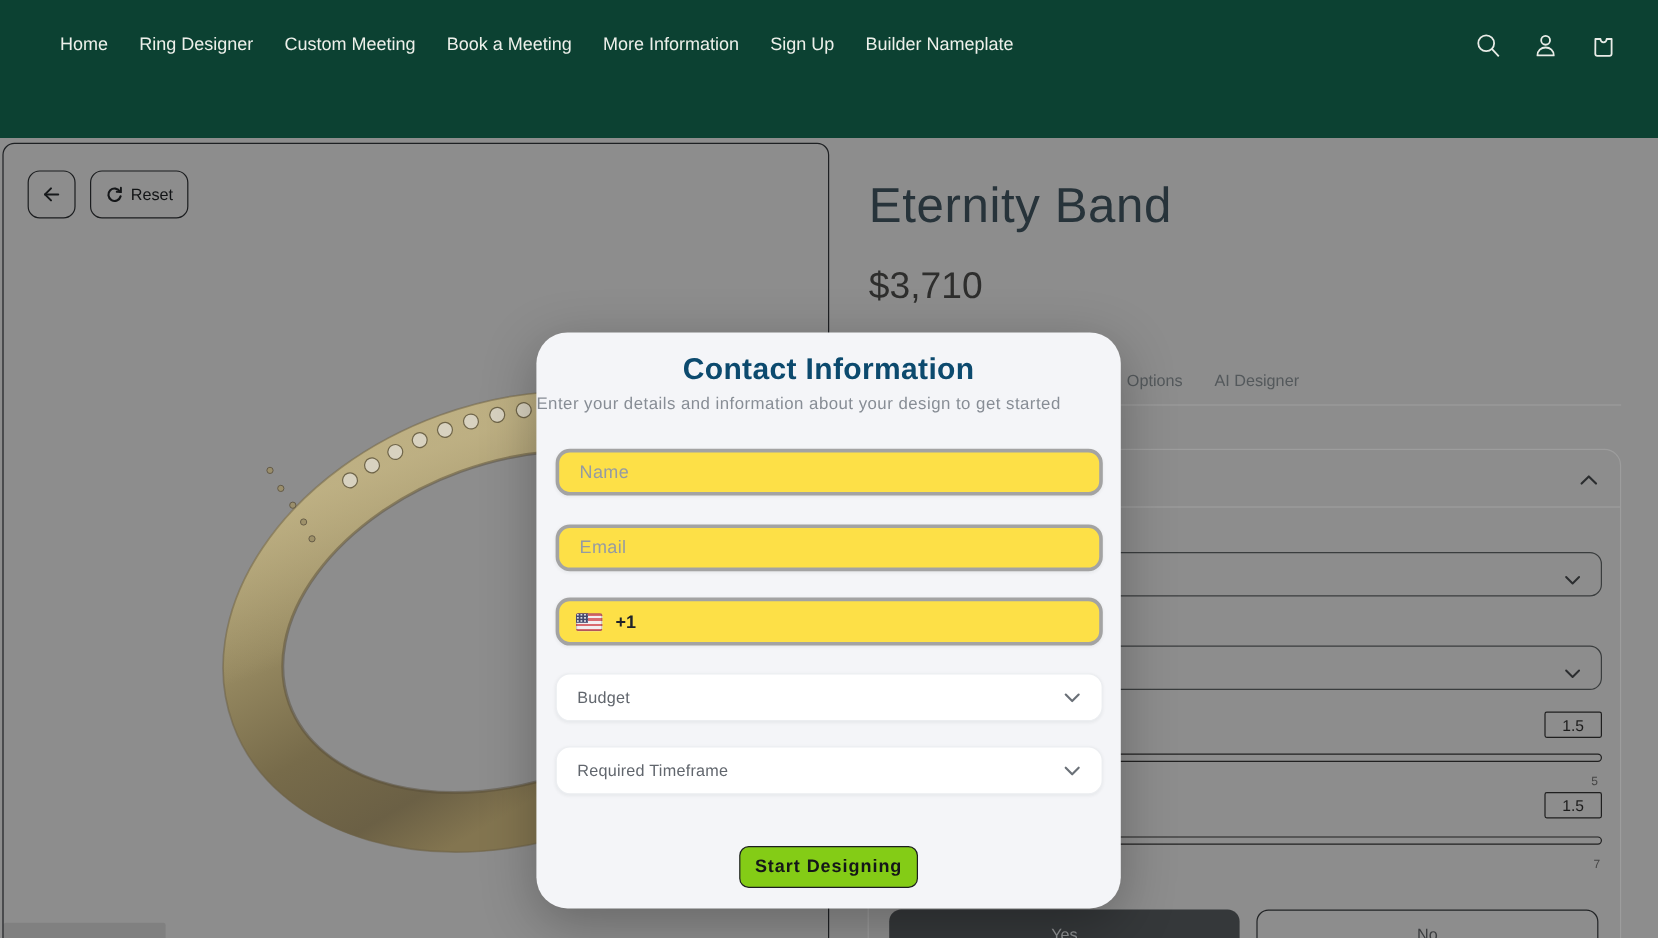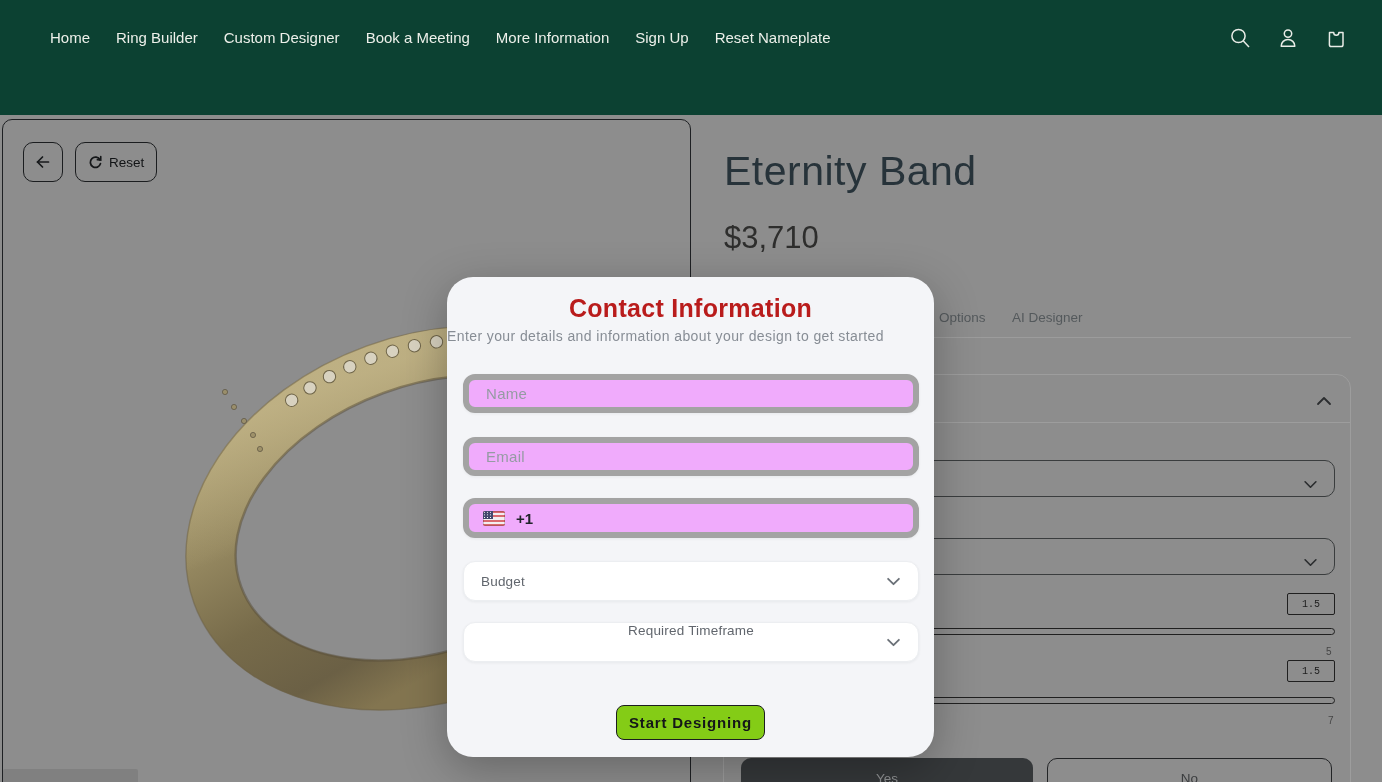--- a/index.html
+++ b/index.html
@@ -44,79 +44,79 @@
   .acc { position:absolute; left:723px; top:259px; width:628px; height:450px;
     border:1px solid #9d9d9d; border-radius:14px; }
   .acc-header { position:absolute; left:0; top:0; width:100%; height:48px;
     border-bottom:1px solid #9d9d9d; cursor:pointer; }
   .acc-chevron { position:absolute; right:18px; top:17px; }
   .acc-select { position:absolute; left:17px; width:594px; height:37px; border:1.3px solid #3a3d3e;
     border-radius:10px; cursor:pointer; }
   .acc-select .sel-chev { position:absolute; right:16px; top:14px; }
   .sel-1 { top:85px; } .sel-2 { top:163px; }
   .num-box { position:absolute; left:563px; width:48px; height:22px; border:1.3px solid #1f1f1f;
-    border-radius:2px; background:transparent; text-align:center; font-size:10px; color:#1c1c1c;
-    font-family:Liberation Mono, monospace; }
+    border-radius:2px; background:transparent; text-align:center; font-size:13px; color:#1c1c1c;
+    font-family:Liberation Sans, sans-serif; }
   .num-1 { top:218px; } .num-2 { top:285px; }
   .slider-track { position:absolute; left:17px; width:594px; height:7px; border:1.2px solid #202020;
     border-radius:4px; cursor:pointer; }
   .slider-1 { top:253px; } .slider-2 { top:322px; }
   .tick { position:absolute; font-size:10px; color:#454545; }
   .tick-1 { left:602px; top:271px; } .tick-2 { left:604px; top:340px; }
   .btn-yes { position:absolute; left:17px; top:383px; width:292px; height:40px; border-radius:10px;
     background:#35383a; color:#8f9193; font-size:13.5px; display:flex; align-items:center;
     justify-content:center; cursor:pointer; }
   .btn-no { position:absolute; left:323px; top:383px; width:285px; height:40px; border-radius:10px;
     border:1.5px solid #222426; color:#3b3d3f; font-size:13.5px; display:flex; align-items:center;
     justify-content:center; cursor:pointer; }
 
   
   .modal { position:absolute; left:447px; top:277px; width:487px; height:480px; background:#f4f5f8;
     border-radius:26px; box-shadow:0 12px 45px rgba(0,0,0,.28); z-index:20; }
   .modal-title { position:absolute; left:0; top:17px; width:100%; text-align:center;
-    font-size:25px; font-weight:700; color:#b91c1c; letter-spacing:.3px; }
+    font-size:25px; font-weight:700; color:#0c4a6e; letter-spacing:.3px; }
   .modal-sub { position:absolute; left:0; top:51px; width:100%; 
     font-size:14px; color:#878d95; letter-spacing:.4px; }
-  .m-field { position:absolute; left:16px; width:456px; height:39px; background:#f0abfc;
-    border:6px solid #a3a3a3; border-radius:12px; box-shadow:0 1px 3px rgba(25,30,40,.06); }
+  .m-field { position:absolute; left:16px; width:456px; height:39px; background:#fde047;
+    border:3px solid #a3a3a3; border-radius:12px; box-shadow:0 1px 3px rgba(25,30,40,.06); }
   input.m-field { padding:0 17px; font-size:15px; color:#22262c; outline:none;
     font-family:"Liberation Sans", sans-serif; }
   input.m-field::placeholder { color:#959ba3; opacity:1; letter-spacing:.3px; }
   .f-name { top:97px; } .f-email { top:160px; }
   .f-phone { top:221px; height:40px; display:flex; align-items:center; padding:0 14px; gap:11px; }
   .flag { width:22px; height:15px; border-radius:2px; position:relative; overflow:hidden;
     background:repeating-linear-gradient(180deg,#d96a6f 0 2.1px,#f3eef0 2.1px 4.3px);
     box-shadow:inset 0 0 0 1px rgba(0,0,0,.18); flex:0 0 auto; cursor:pointer; }
   .flag::before { content:""; position:absolute; left:0; top:0; width:10px; height:8px;
     background-color:#44486e;
     background-image:radial-gradient(#ffffff .5px, transparent .65px); background-size:3px 2.6px; }
   .phone-code { font-size:15px; font-weight:700; color:#20242a; }
   .m-select { position:absolute; left:16px; width:456px; height:40px; background:#ffffff;
     border:1px solid #eceef1; border-radius:12px; box-shadow:0 1px 3px rgba(25,30,40,.06);
     display:flex; align-items:center; padding:0 17px; cursor:pointer; }
-  .f-budget { top:284px; } .f-time { top:345px;flex-direction:column; }
+  .f-budget { top:284px; } .f-time { top:345px; }
   .m-select-label { font-size:13.5px; color:#61666d; letter-spacing:.2px; }
   .m-select .sel-chev { margin-left:auto; display:flex; }
   .btn-submit { position:absolute; left:169px; top:428px; width:149px; height:35px;
     background:#84cc16; border:1.8px solid #1c1e20; border-radius:8px; cursor:pointer;
     font-size:15px; font-weight:700; color:#141619; letter-spacing:.8px;
     font-family:"Liberation Sans", sans-serif; }
 </style>
 </head>
 <body>
 
 <div class="header">
   <div class="nav">
     <div class="nav-item">Home</div>
-    <div class="nav-item">Ring Builder</div>
-    <div class="nav-item">Custom Designer</div>
+    <div class="nav-item">Ring Designer</div>
+    <div class="nav-item">Custom Meeting</div>
     <div class="nav-item">Book a Meeting</div>
     <div class="nav-item">More Information</div>
     <div class="nav-item">Sign Up</div>
-    <div class="nav-item">Reset Nameplate</div>
+    <div class="nav-item">Builder Nameplate</div>
   </div>
   <div class="hdr-icons">
     <span class="hdr-icon">
       <svg width="24" height="24" viewBox="0 0 24 24" fill="none" stroke="#e9ece7" stroke-width="1.5">
         <circle cx="10.5" cy="10" r="6.6"></circle>
           <line x1="15.4" y1="15" x2="21" y2="21"></line>
       </svg>
     </span>
     <span class="hdr-icon">
       <svg width="24" height="24" viewBox="0 0 24 24" fill="none" stroke="#e9ece7" stroke-width="1.5">

